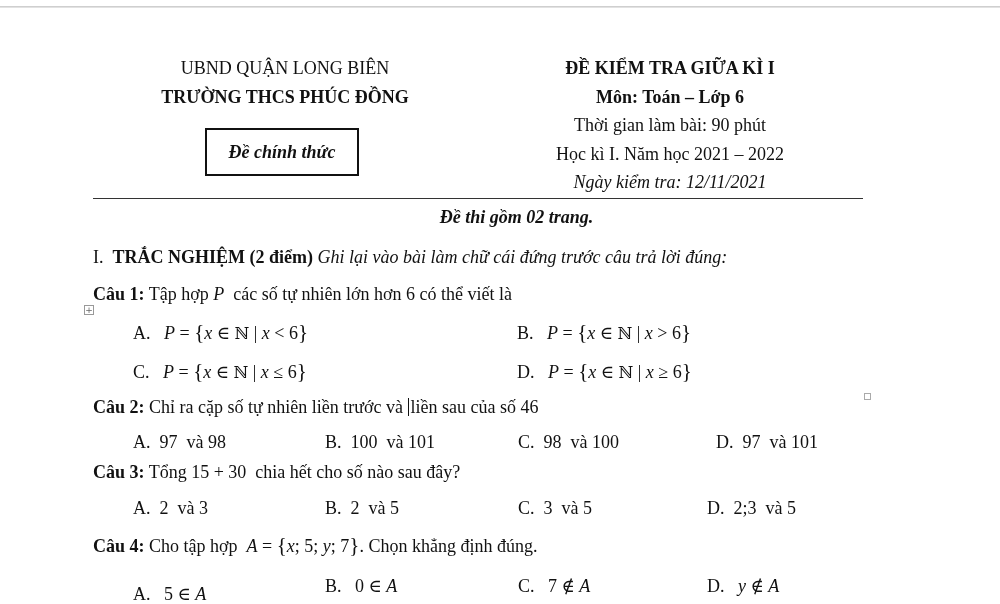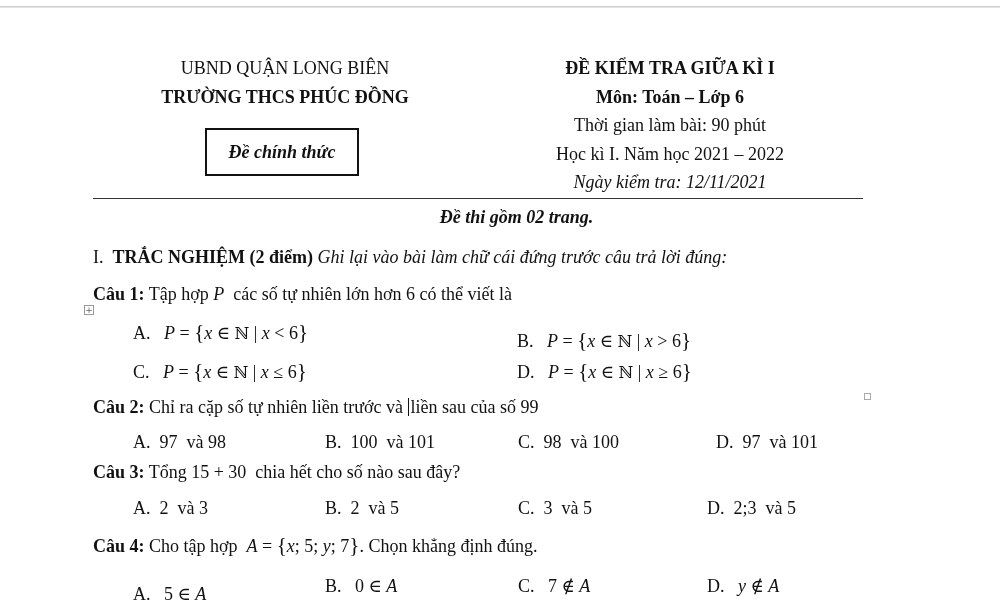--- a/index.html
+++ b/index.html
@@ -64,36 +64,36 @@
   <span>Tập hợp</span>
   <span class="math">P</span>&nbsp;
   <span>các số tự nhiên lớn hơn 6 có thể viết là</span>
 </div>
 <div class="marker-plus">+</div>
 
 <div class="opt" style="top:320px; left:133px;">
   <span>A.</span>&nbsp;&nbsp;
   <span class="math">P</span><span> = </span><span style="font-size:21px">{</span><span class="math">x</span><span> ∈ </span><span class="bb">ℕ</span><span> | </span><span class="math">x</span><span> &lt; </span><span>6</span><span style="font-size:21px">}</span>
 </div>
-<div class="opt" style="top:320px; left:517px;margin-top:8px;">
+<div class="opt" style="top:320px; left:517px;">
   <span>B.</span>&nbsp;&nbsp;
   <span class="math">P</span><span> = </span><span style="font-size:21px">{</span><span class="math">x</span><span> ∈ </span><span class="bb">ℕ</span><span> | </span><span class="math">x</span><span> &gt; </span><span>6</span><span style="font-size:21px">}</span>
 </div>
 <div class="opt" style="top:359px; left:133px;">
   <span>C.</span>&nbsp;&nbsp;
   <span class="math">P</span><span> = </span><span style="font-size:21px">{</span><span class="math">x</span><span> ∈ </span><span class="bb">ℕ</span><span> | </span><span class="math">x</span><span> ≤ </span><span>6</span><span style="font-size:21px">}</span>
 </div>
 <div class="opt" style="top:359px; left:517px;">
   <span>D.</span>&nbsp;&nbsp;
   <span class="math">P</span><span> = </span><span style="font-size:21px">{</span><span class="math">x</span><span> ∈ </span><span class="bb">ℕ</span><span> | </span><span class="math">x</span><span> ≥ </span><span>6</span><span style="font-size:21px">}</span>
 </div>
 
 <div class="abs fs18" style="top:397px; left:93px;">
   <span class="bold">Câu 2:</span>
-  <span>Chỉ ra cặp số tự nhiên liền trước và </span><span class="cursor"></span><span>liền sau của số 99</span>
+  <span>Chỉ ra cặp số tự nhiên liền trước và </span><span class="cursor"></span><span>liền sau của số 46</span>
 </div>
 <div class="marker-square"></div>
 
 <div class="opt" style="top:432px; left:133px;"><span>A.</span>&nbsp;&nbsp;<span style="white-space:pre">97  và 98</span></div>
 <div class="opt" style="top:432px; left:325px;"><span>B.</span>&nbsp;&nbsp;<span style="white-space:pre">100  và 101</span></div>
 <div class="opt" style="top:432px; left:518px;"><span>C.</span>&nbsp;&nbsp;<span style="white-space:pre">98  và 100</span></div>
 <div class="opt" style="top:432px; left:716px;"><span>D.</span>&nbsp;&nbsp;<span style="white-space:pre">97  và 101</span></div>
 
 <div class="abs fs18" style="top:462px; left:93px;">
   <span class="bold">Câu 3:</span>

